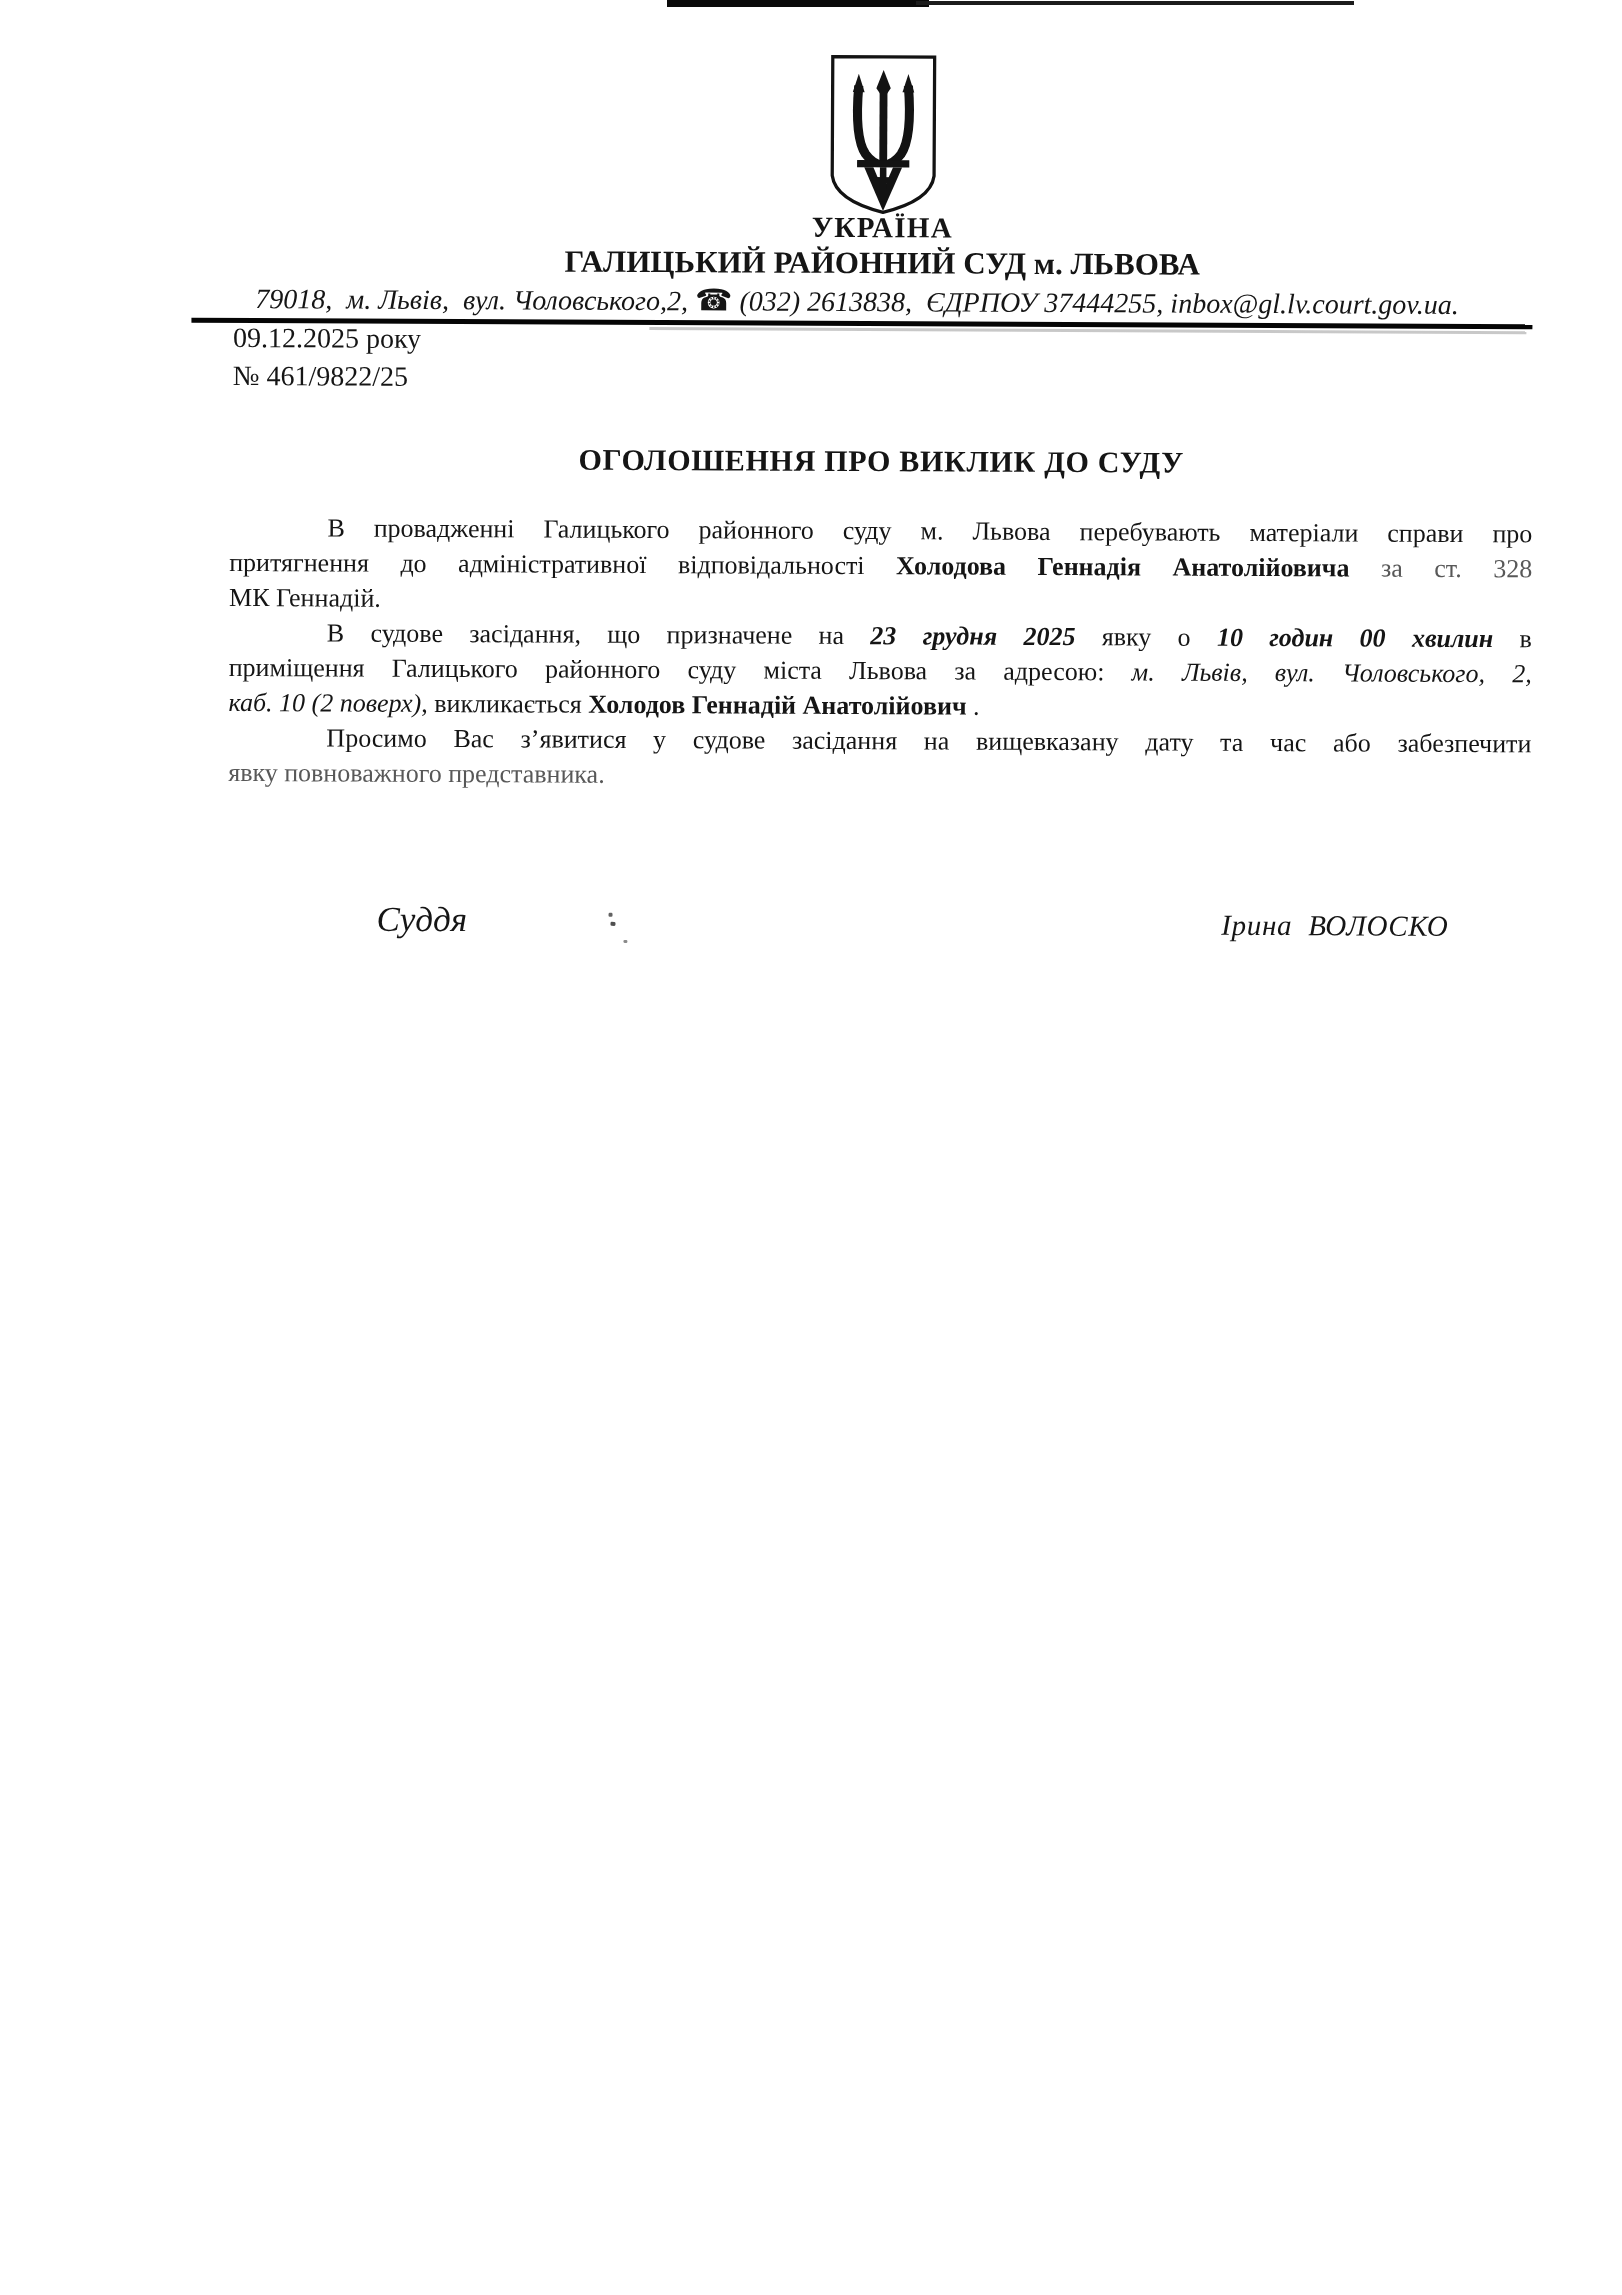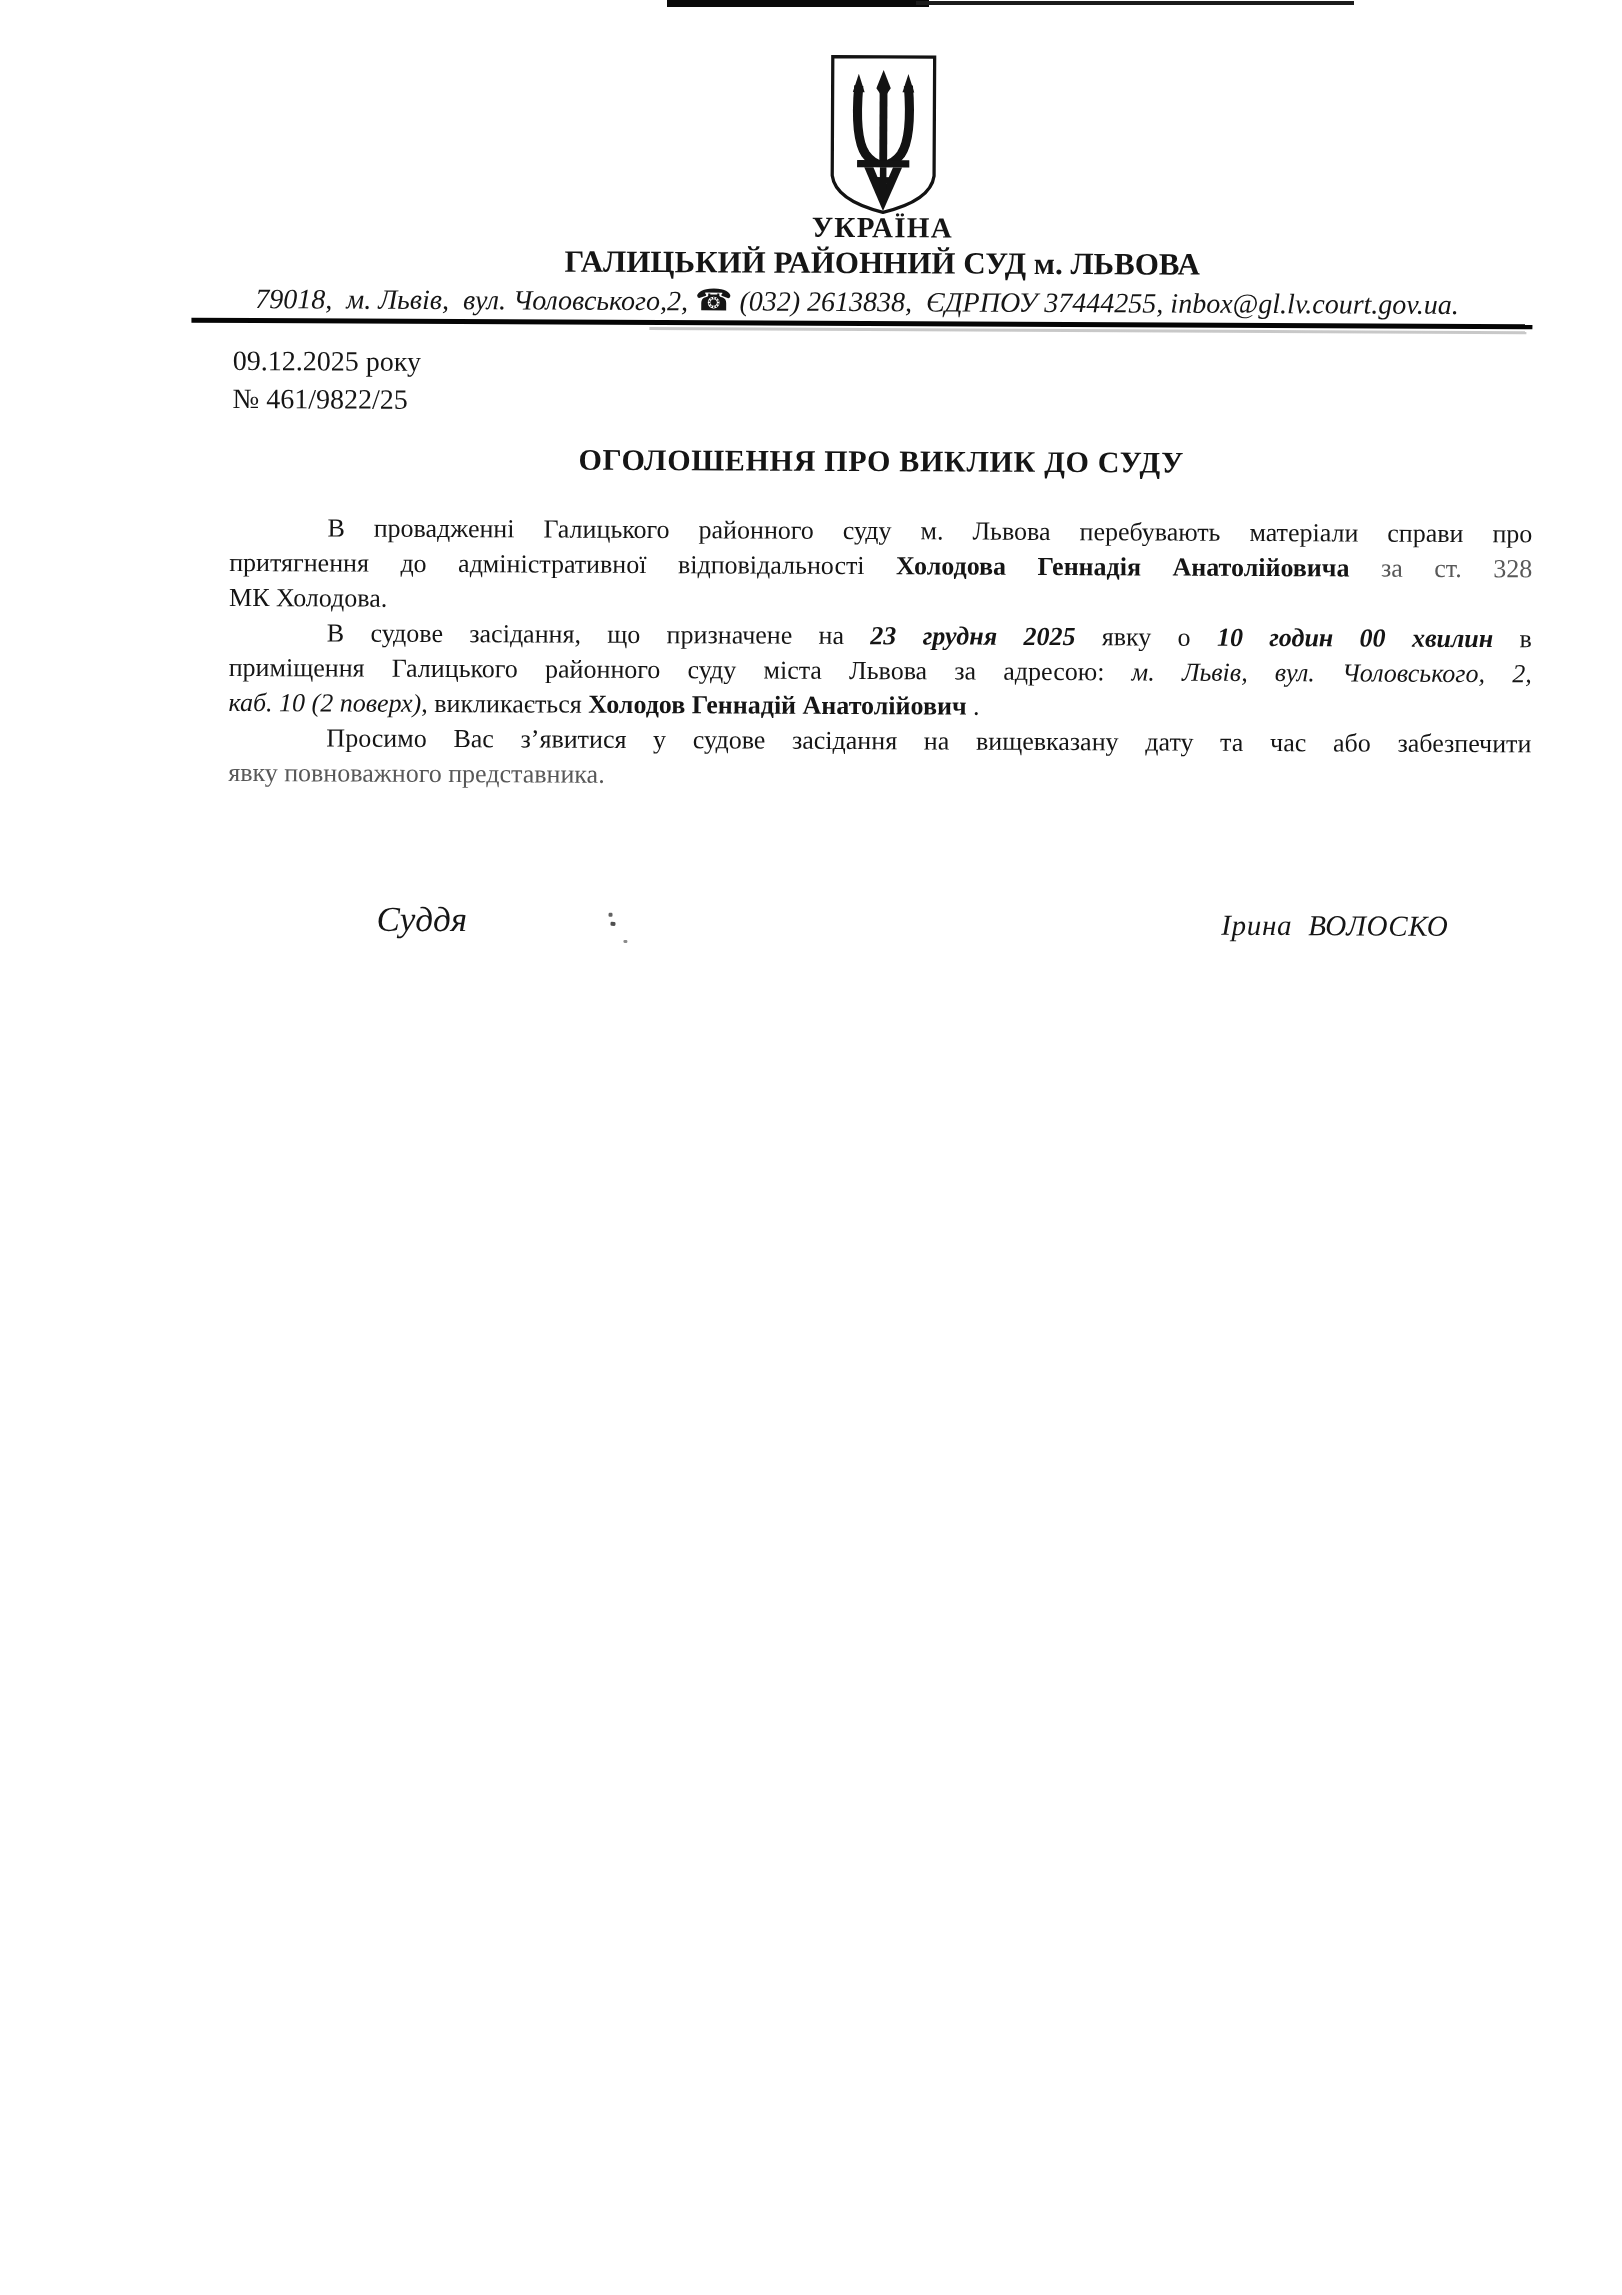--- a/index.html
+++ b/index.html
@@ -25,21 +25,21 @@
   .country{position:absolute;top:208px;left:0;width:100%;text-align:center;
     font-weight:700;font-size:29px;letter-spacing:1.3px;}
   .court-name{position:absolute;top:242px;left:0;width:100%;text-align:center;
     font-weight:700;font-size:31px;letter-spacing:0px;}
   .address{position:absolute;top:280px;left:-25px;width:100%;text-align:center;
     font-style:italic;font-size:28px;white-space:pre;}
   .address .phone-glyph{font-style:normal;font-family:"DejaVu Sans",sans-serif;font-size:30px;}
   .rule{position:absolute;top:318px;left:-39px;width:1341px;height:4.6px;background:#050505;}
   .rule-echo{position:absolute;top:325px;left:419px;width:877px;height:2.6px;background:#9a9a9a;opacity:.55;}
   
-  .meta{position:absolute;top:342px;left:2.6px;font-size:28px;line-height:38px;}
+  .meta{position:absolute;top:319px;left:2.6px;font-size:28px;line-height:38px;}
   .meta div{white-space:pre;}
   
   .doc-title{position:absolute;top:441px;left:0;width:100%;text-align:center;
     font-weight:700;font-size:30px;letter-spacing:0.7px;}
   
   .body-text{position:absolute;top:510px;left:0;width:1303px;font-size:26px;}
   .para .line{
     line-height:35px;min-height:35px;
     text-align:justify;text-align-last:justify;
     text-justify:inter-word;
@@ -98,21 +98,21 @@
     <div>09.12.2025 року</div>
     <div>№ 461/9822/25</div>
   </div>
 
   <div class="doc-title">ОГОЛОШЕННЯ ПРО ВИКЛИК ДО СУДУ</div>
 
   <div class="body-text">
     <div class="para">
         <div class="line"><span>В провадженні Галицького районного суду м. Львова перебувають матеріали справи про</span></div>
         <div class="line"><span>притягнення до адміністративної відповідальності </span><span class="r-b">Холодова Геннадія Анатолійовича</span><span class="r-f"> за ст. 328</span></div>
-        <div class="line"><span>МК Холодова.</span></div>
+        <div class="line"><span>МК Геннадій.</span></div>
       </div>
     <div class="para">
         <div class="line"><span>В судове засідання, що призначене на </span><span class="r-bi">23 грудня 2025</span><span> явку о </span><span class="r-bi">10 годин 00 хвилин</span><span> в</span></div>
         <div class="line"><span>приміщення Галицького районного суду міста Львова за адресою: </span><span class="r-i">м. Львів, вул. Чоловського, 2,</span></div>
         <div class="line"><span class="r-i">каб. 10 (2 поверх)</span><span>, викликається </span><span class="r-b">Холодов Геннадій Анатолійович</span><span> .</span></div>
       </div>
     <div class="para">
         <div class="line"><span>Просимо Вас з’явитися у судове засідання на вищевказану дату та час або забезпечити</span></div>
         <div class="line"><span class="r-f">явку повноважного представника.</span></div>
       </div>

